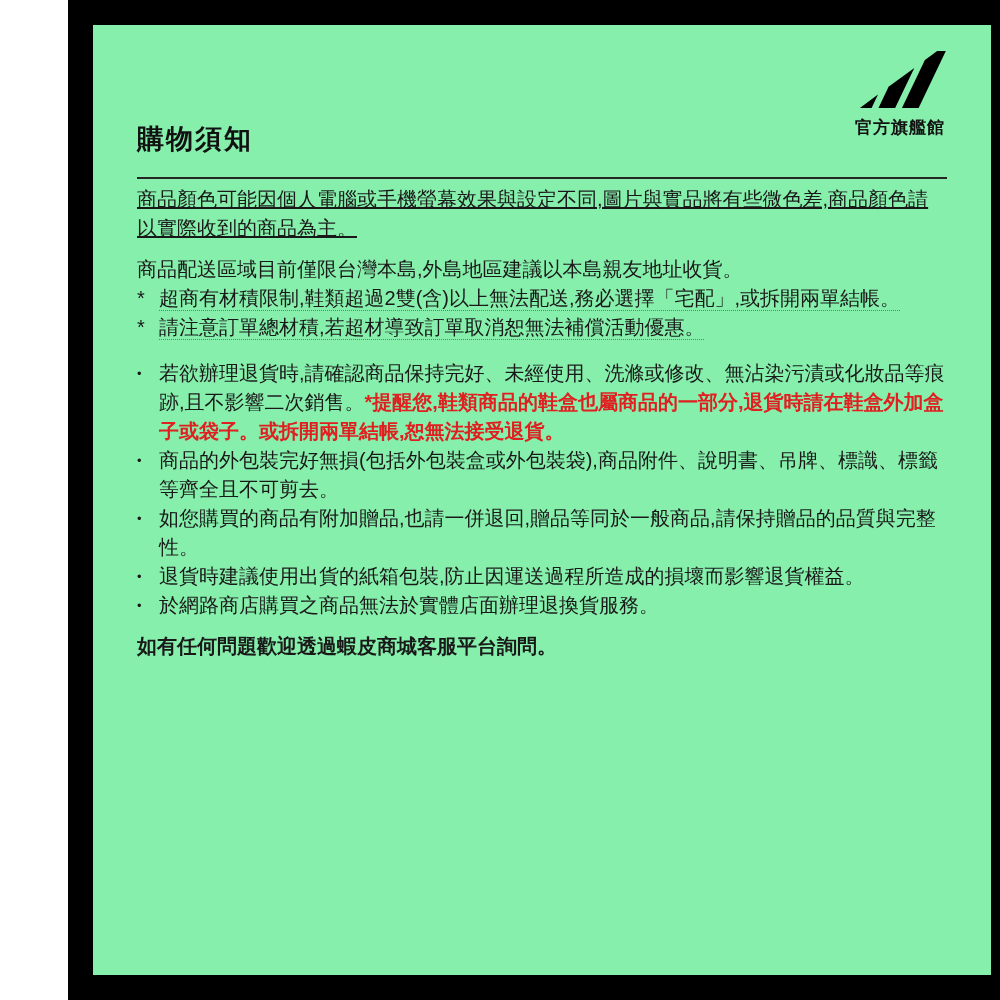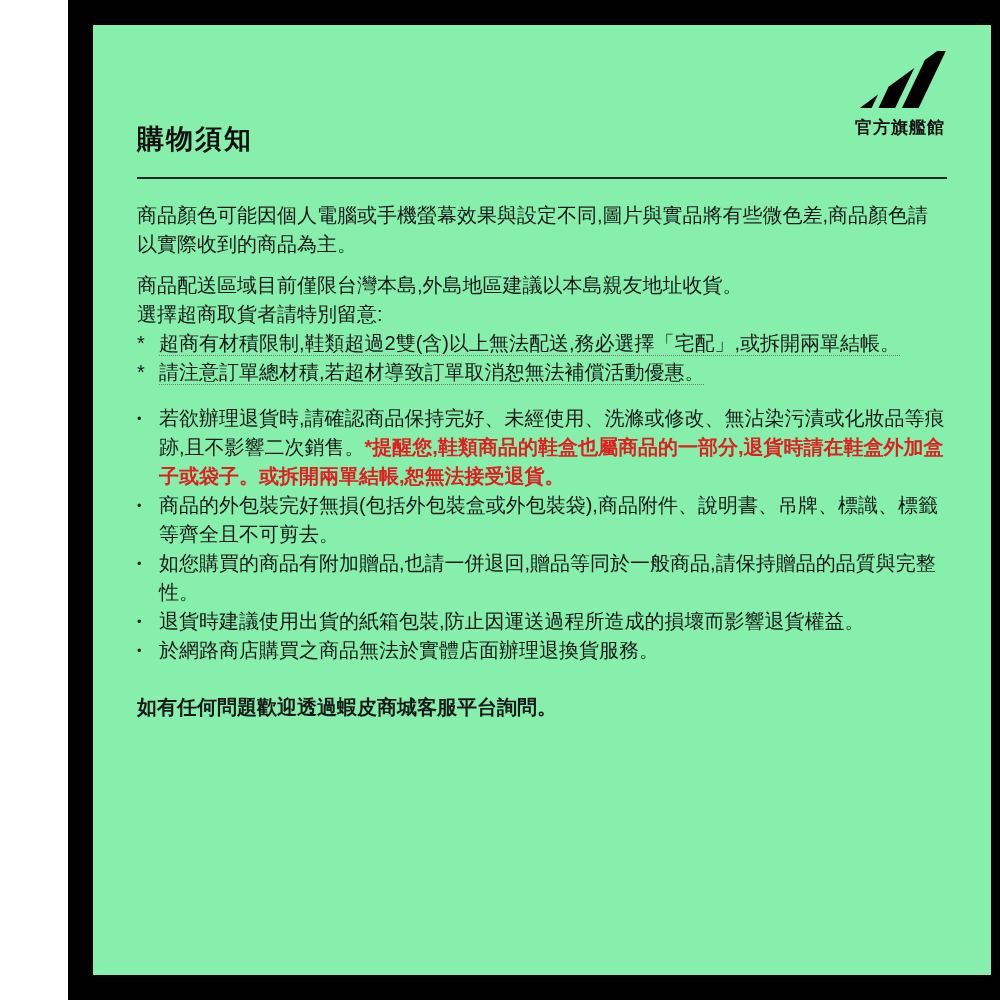--- a/index.html
+++ b/index.html
@@ -30,23 +30,23 @@
   }
   .brand { position:absolute; right:0; top:26px; text-align:left; }
   .brand svg { display:block; margin-left:auto; }
   .store-label {
     margin-top:8px; font-size:17px; font-weight:700;
     letter-spacing:1px; color:#111; white-space:nowrap;
   }
   .rule { height:2px; background:#262626; }
   .notice-body { font-size:20px; line-height:29px; color:var(--text, #191919); }
   .block { margin-top:12px; }
-  .block[data-name="color-difference-notice"] { margin-top:22px; }
+  .block[data-name="color-difference-notice"] { margin-top:6px;text-decoration:underline; }
   .block[data-name="return-policy"] { margin-top:17px; }
-  .block[data-name="contact-notice"] { margin-top:28px; }
+  .block[data-name="contact-notice"] { margin-top:12px; }
   .item { display:flex; }
   .mk { flex:none; width:22px; }
   .mk.dot { font-size:13px; }
   .itext { flex:1; }
   .rb { color:var(--red, #e02020); font-weight:700; }
   .bold { font-weight:700; }
   .du {
     text-decoration-line:underline;
     text-decoration-style:dotted;
     text-decoration-color:#777;
@@ -73,21 +73,20 @@
     </div>
 
     <div class="rule" data-name="header-divider"></div>
 
     <div class="notice-body" id="notice-body" data-name="notice-body">
         <div class="block" data-name="color-difference-notice">
           <div class="line" data-name="text-line"><span class="" data-name="text-run">商品顏色可能因個人電腦或手機螢幕效果與設定不同,圖片與實品將有些微色差,商品顏色請以實際收到的商品為主。</span></div>
         </div>
         <div class="block" data-name="shipping-notice">
           <div class="line" data-name="text-line"><span class="" data-name="text-run">商品配送區域目前僅限台灣本島,外島地區建議以本島親友地址收貨。</span></div>
-          <div class="line" data-name="text-line"><span class="" data-name="text-run">選擇超商取貨者請特別留意:</span></div>
           <div class="item" data-name="list-item">
             <span class="mk" data-name="asterisk-marker">*</span>
             <div class="itext" data-name="list-item-text"><span class="du" data-name="text-run">超商有材積限制,鞋類超過2雙(含)以上無法配送,務必選擇「宅配」,或拆開兩單結帳。</span></div>
           </div>
           <div class="item" data-name="list-item">
             <span class="mk" data-name="asterisk-marker">*</span>
             <div class="itext" data-name="list-item-text"><span class="du" data-name="text-run">請注意訂單總材積,若超材導致訂單取消恕無法補償活動優惠。</span></div>
           </div>
         </div>
         <div class="block" data-name="return-policy">

